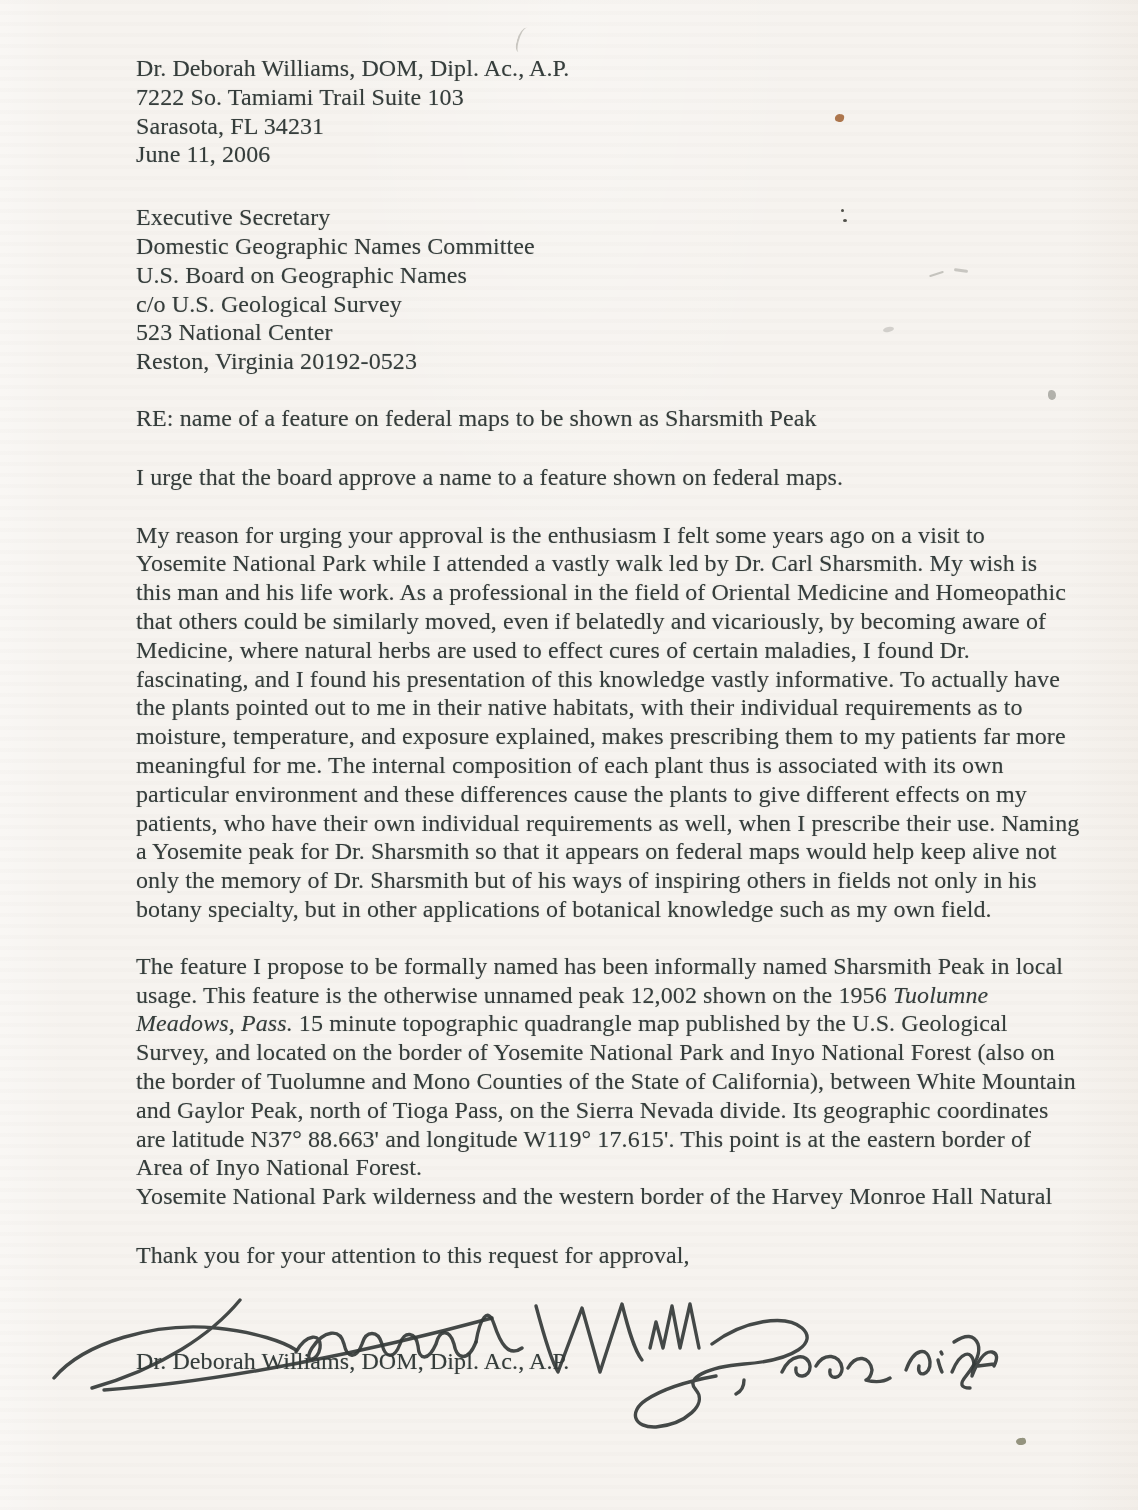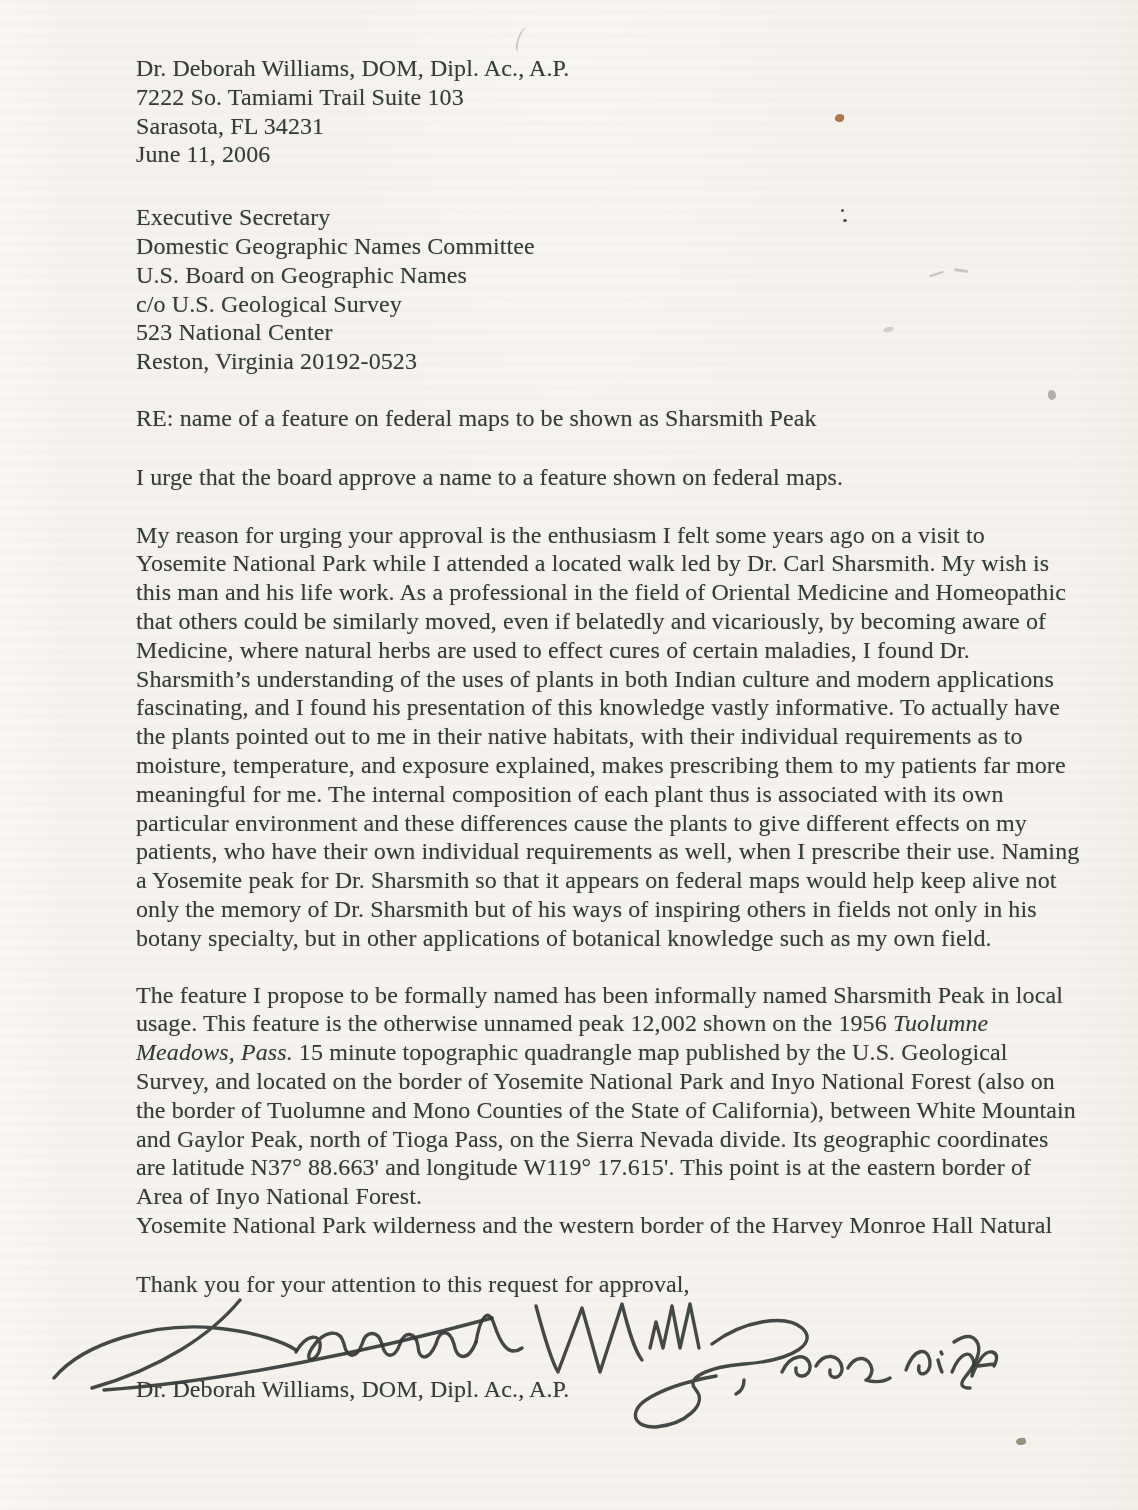--- a/index.html
+++ b/index.html
@@ -87,25 +87,24 @@
     <div class="block subject">
       <div>RE: name of a feature on federal maps to be shown as Sharsmith Peak</div>
     </div>
 
     <div class="block opening">
       <div>I urge that the board approve a name to a feature shown on federal maps.</div>
     </div>
 
     <div class="block para1">
         <div><span>My reason for urging your approval is the enthusiasm I felt some years ago on a visit to</span></div>
-        <div><span>Yosemite National Park while I attended a located walk led by Dr. Carl Sharsmith. My wish is</span></div>
+        <div><span>Yosemite National Park while I attended a vastly walk led by Dr. Carl Sharsmith. My wish is</span></div>
         <div><span>this man and his life work. As a professional in the field of Oriental Medicine and Homeopathic</span></div>
         <div><span>that others could be similarly moved, even if belatedly and vicariously, by becoming aware of</span></div>
         <div><span>Medicine, where natural herbs are used to effect cures of certain maladies, I found Dr.</span></div>
-        <div><span>Sharsmith’s understanding of the uses of plants in both Indian culture and modern applications</span></div>
         <div><span>fascinating, and I found his presentation of this knowledge vastly informative. To actually have</span></div>
         <div><span>the plants pointed out to me in their native habitats, with their individual requirements as to</span></div>
         <div><span>moisture, temperature, and exposure explained, makes prescribing them to my patients far more</span></div>
         <div><span>meaningful for me. The internal composition of each plant thus is associated with its own</span></div>
         <div><span>particular environment and these differences cause the plants to give different effects on my</span></div>
         <div><span>patients, who have their own individual requirements as well, when I prescribe their use. Naming</span></div>
         <div><span>a Yosemite peak for Dr. Sharsmith so that it appears on federal maps would help keep alive not</span></div>
         <div><span>only the memory of Dr. Sharsmith but of his ways of inspiring others in fields not only in his</span></div>
         <div><span>botany specialty, but in other applications of botanical knowledge such as my own field.</span></div>
       </div>

